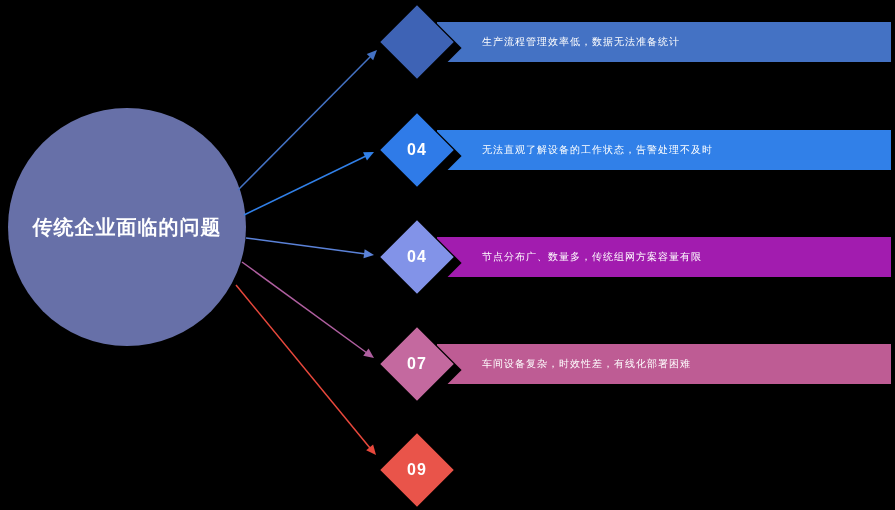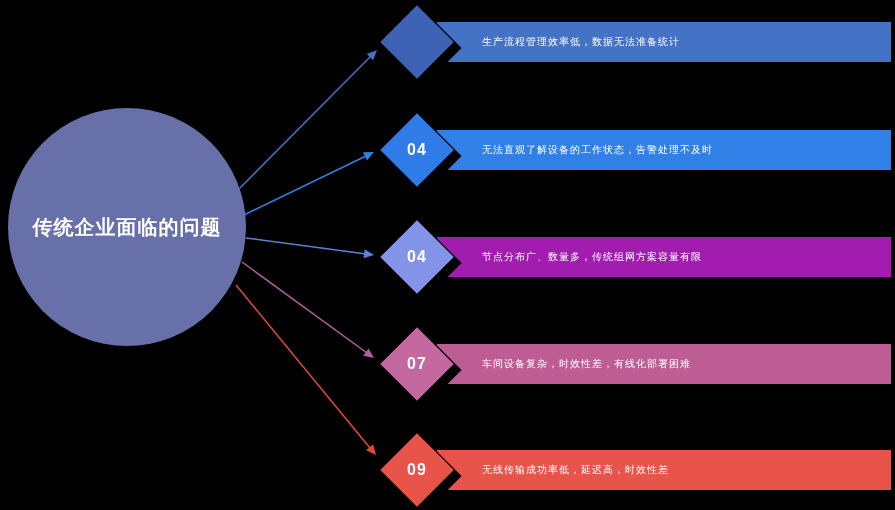--- a/index.html
+++ b/index.html
@@ -178,21 +178,18 @@
   <div class="row row4">
     <div class="banner" style="background-color: rgb(190, 92, 148);">
       <span class="banner-text">车间设备复杂，时效性差，有线化部署困难</span>
     </div>
     <div class="diamond-shadow"></div>
     <div class="diamond" style="background-color: rgb(196, 105, 159);"></div>
     <div class="diamond-number">07</div>
   </div>
 
   <div class="row row5">
-    <div class="banner" style="background-color: rgb(233, 84, 74);">
-      <span class="banner-text">无线传输成功率低，延迟高，时效性差</span>
-    </div>
     <div class="diamond-shadow"></div>
     <div class="diamond" style="background-color: rgb(233, 84, 74);"></div>
     <div class="diamond-number">09</div>
   </div>
 
 </div>
 
 </body></html>

